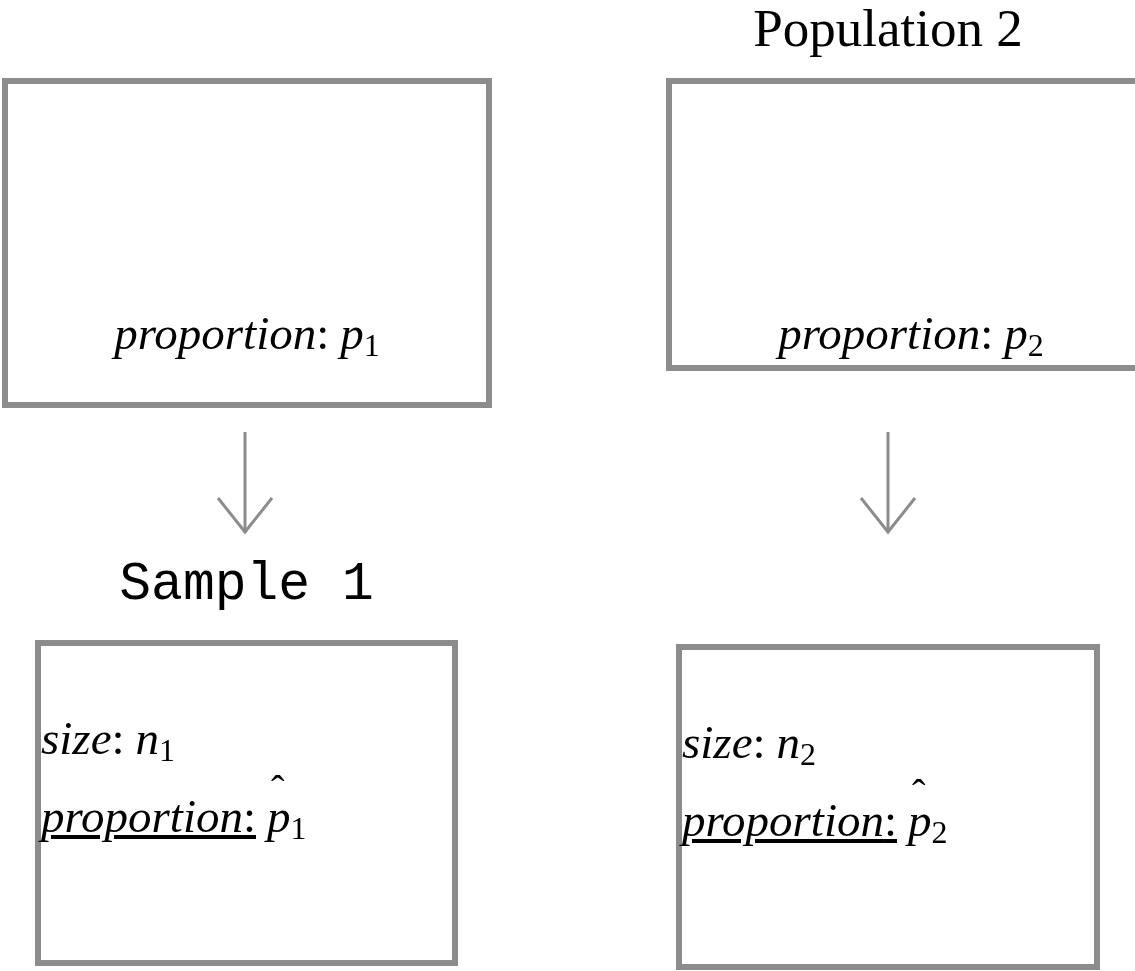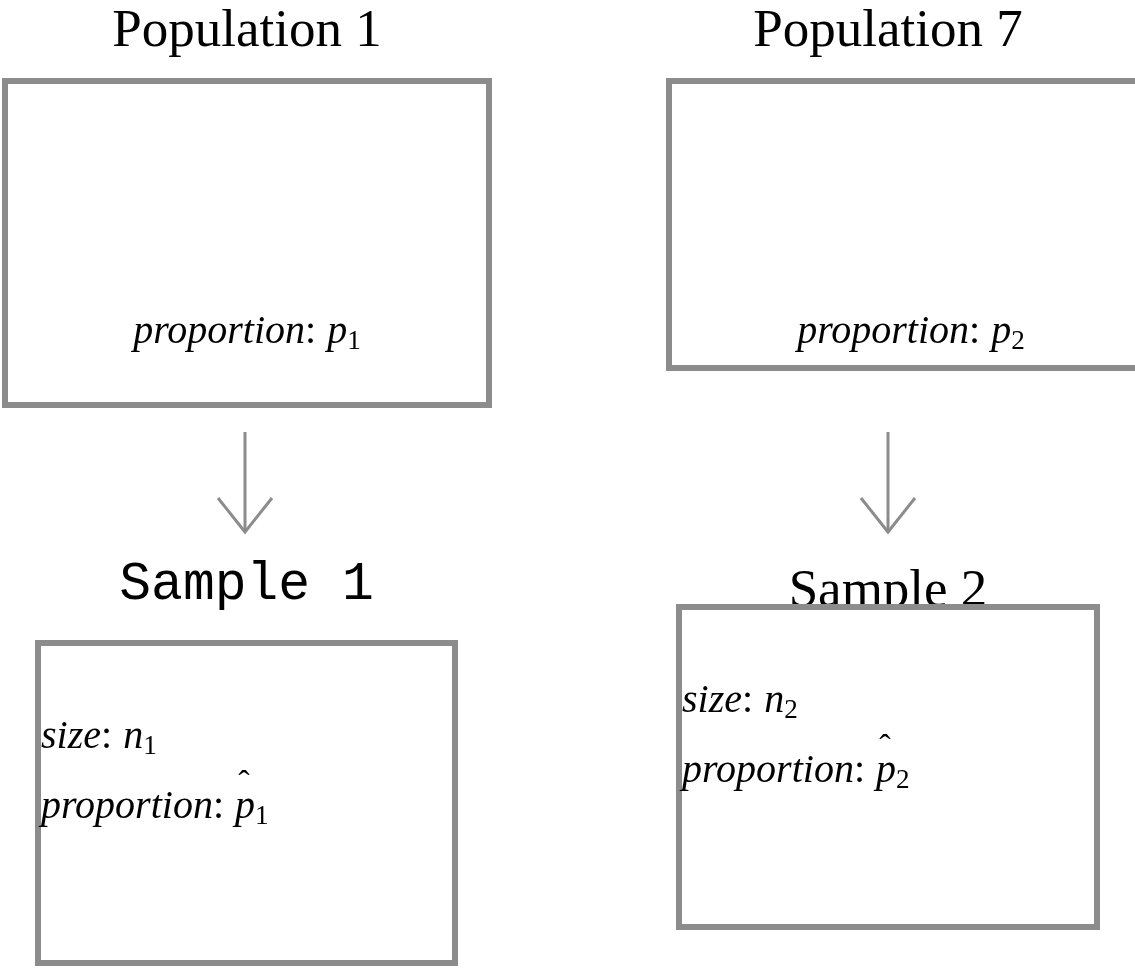--- a/index.html
+++ b/index.html
@@ -35,26 +35,26 @@
   
   .box {
     position: absolute;
     box-sizing: border-box;
     border: 6px solid #8c8c8c;
     background: #ffffff;
   }
   #pop1-box { left: 2px;   top: 78px;  width: 490px; height: 330px; }
   #pop2-box { left: 666px; top: 78px;  width: 490px; height: 293px; }
   #smp1-box { left: 35px;  top: 640px; width: 423px; height: 326px; }
-  #smp2-box { left: 676px; top: 604px; width: 424px; height: 326px; padding-left: 46px; }
+  #smp2-box { left: 676px; top: 644px; width: 424px; height: 326px; padding-left: 46px; }
 
   
   .math {
     font-family: "Liberation Serif", "DejaVu Serif", serif;
-    font-size: 40px;
+    font-size: 47px;
     color: #000000;
     white-space: nowrap;
   }
   .math .term { font-style: italic; }
   .math .colon { font-style: normal; }
   .math .sym   { font-style: italic; }
   .math sub {
     font-style: normal;
     font-size: 0.68em;
     vertical-align: -0.22em;
@@ -72,21 +72,21 @@
 
   .sample-lines {
     position: absolute;
     left: 0;
     right: 30px;
     text-align: left;
   }
   #smp1-lines { top: 65px; }
   #smp2-lines { top: 65px; }
   .sample-lines .row { margin-bottom: 20px; }
-  .sample-lines .row:last-child { margin-bottom: 0; }
+  .sample-lines .row:last-child { margin-bottom: 0; text-decoration: underline; }
 
   
   .phat {
     position: relative;
     display: inline-block;
     font-style: italic;
   }
   .phat .hat {
     position: absolute;
     left: 50%;
@@ -100,29 +100,28 @@
   
   .arrow { position: absolute; }
   #arrow1 { left: 205px; top: 428px; }
   #arrow2 { left: 848px; top: 428px; }
 </style>
 </head>
 <body>
 
 <div id="canvas">
 
-  <div class="heading" id="pop1-title">Population 1</div>
 
   <div class="box" id="pop1-box">
     <div class="math pop-line" id="pop1-line">
       <span class="term">proportion</span><span class="colon">:</span><span class="gap"></span><span class="sym">p</span><sub>1</sub>
     </div>
   </div>
 
-  <div class="heading" id="pop2-title">Population 7</div>
+  <div class="heading" id="pop2-title">Population 2</div>
 
   <div class="box" id="pop2-box">
     <div class="math pop-line" id="pop2-line">
       <span class="term">proportion</span><span class="colon">:</span><span class="gap"></span><span class="sym">p</span><sub>2</sub>
     </div>
   </div>
 
   <div class="arrow" id="arrow1">
     <svg width="80" height="112" viewBox="0 0 80 112">
       <line x1="40" y1="4" x2="40" y2="104" stroke="#8c8c8c" stroke-width="3"></line>
@@ -147,21 +146,20 @@
       </div>
 
 
       <div class="math row">
         <span class="term">proportion</span><span class="colon">:</span><span class="gap"></span><span class="phat"><span class="hat">ˆ</span><span>p</span></span><sub>1</sub>
       </div>
 
     </div>
   </div>
 
-  <div class="heading" id="smp2-title">Sample 2</div>
 
   <div class="box" id="smp2-box">
     <div class="sample-lines" id="smp2-lines">
 
       <div class="math row">
         <span class="term">size</span><span class="colon">:</span><span class="gap"></span><span class="sym">n</span><sub>2</sub>
       </div>
 
 
       <div class="math row">

